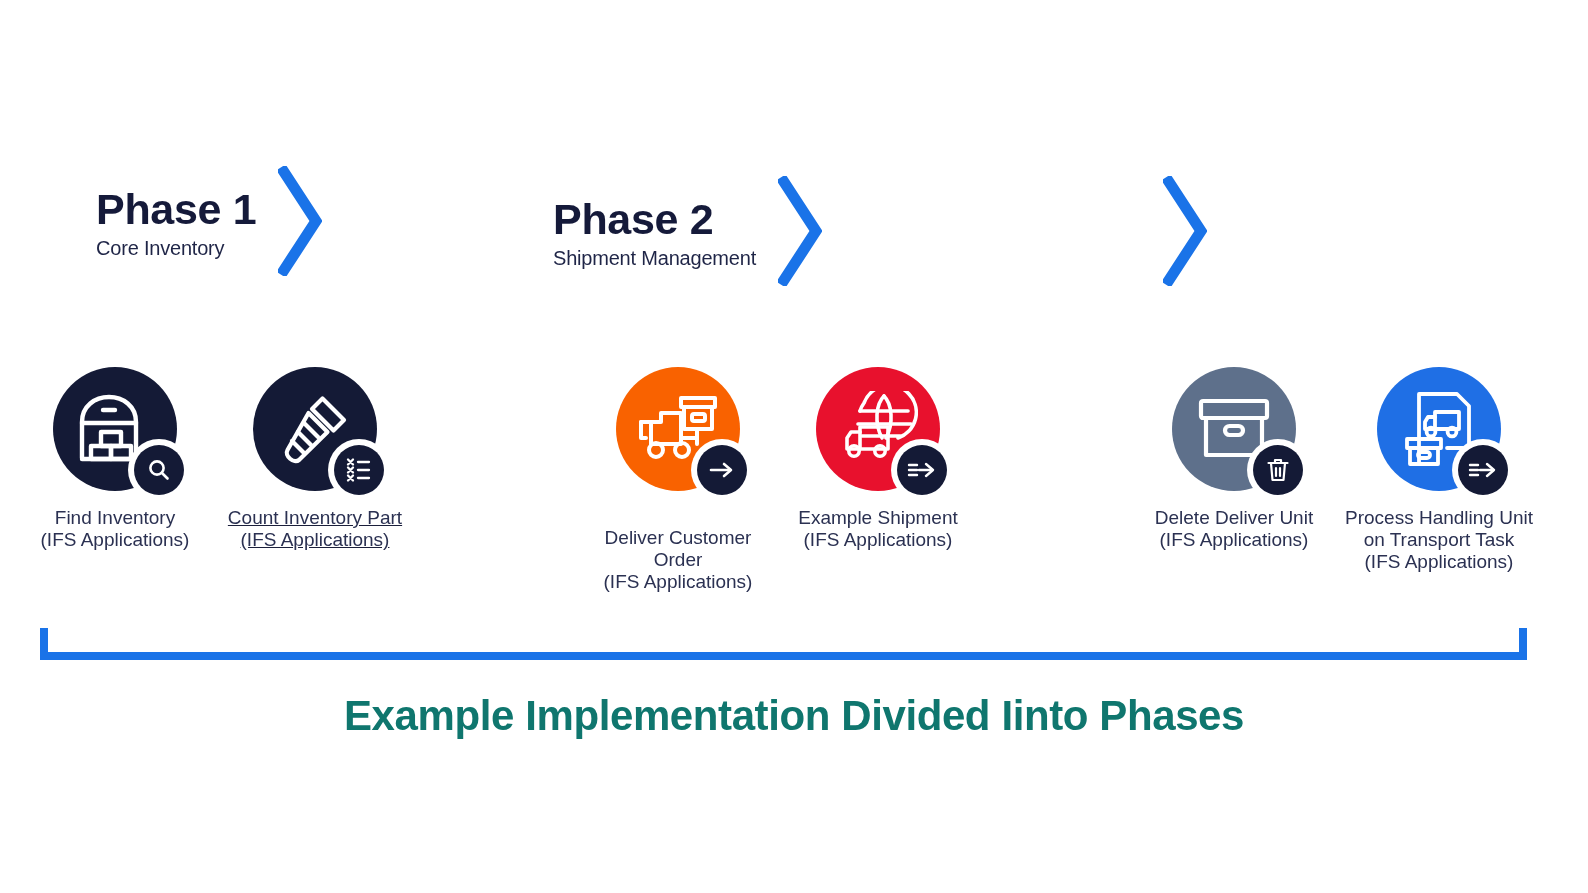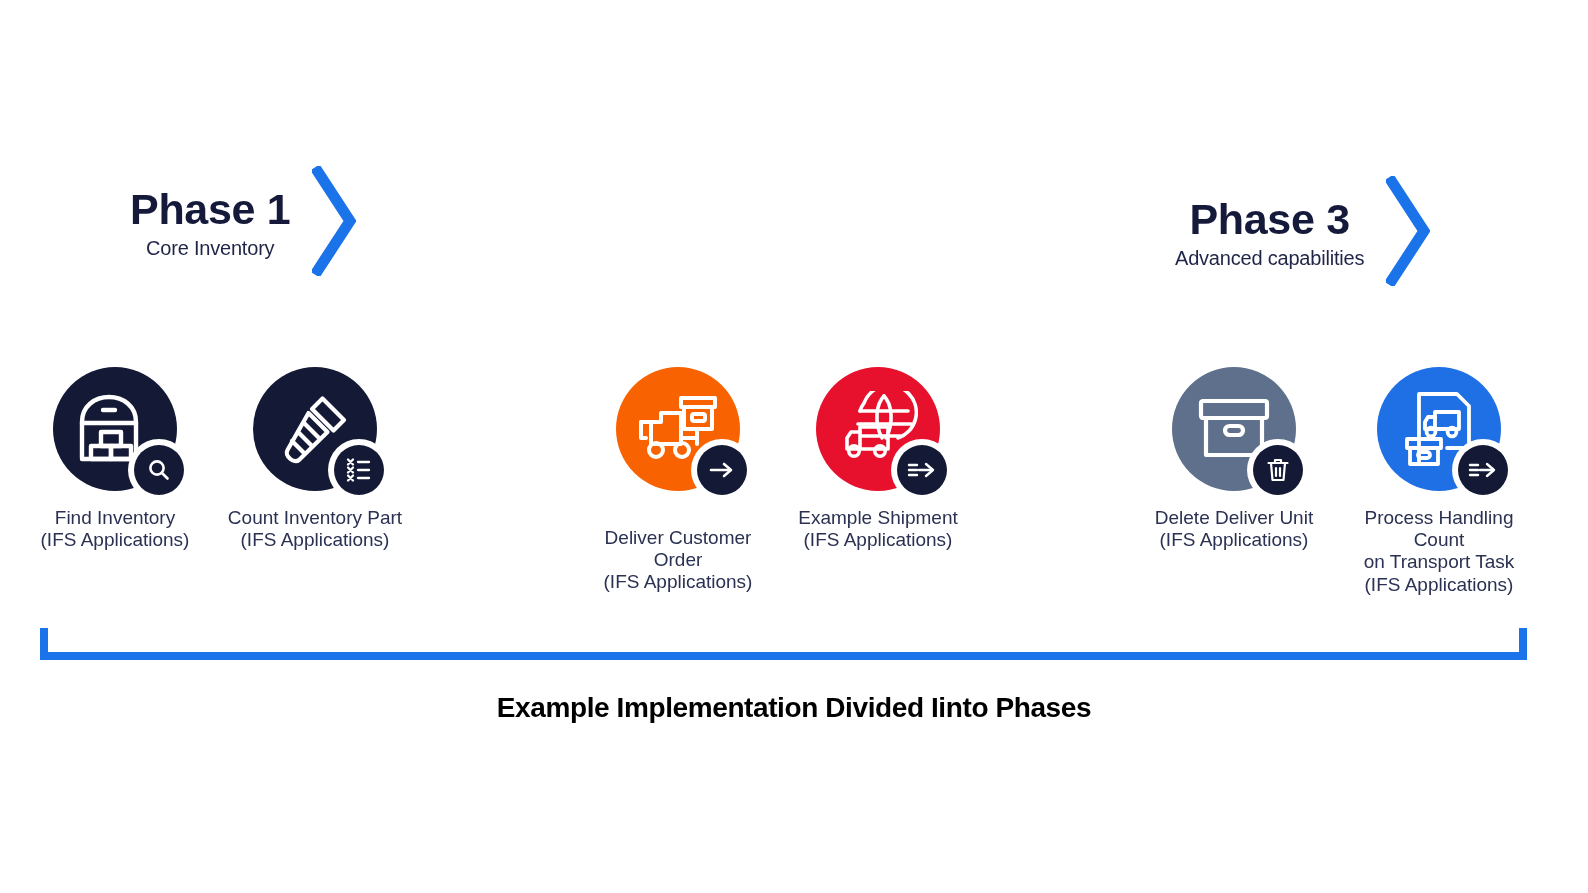--- a/index.html
+++ b/index.html
@@ -5,21 +5,21 @@
   html,body{margin:0;padding:0;}
   body{
     width:1588px;height:893px;background:#ffffff;
     font-family:"Liberation Sans", sans-serif;
     color:#1b1f3b;overflow:hidden;position:relative;
   }
   .stage{position:relative;width:1588px;height:893px;}
 
   
   .phase-header{position:absolute;display:flex;align-items:center;}
-  .phase-head-text{text-align:center;line-height:1.02;margin-left:34px;}
+  .phase-head-text{text-align:left;line-height:1.02;}
   .phase-title{font-size:43px;font-weight:bold;color:#151a3a;letter-spacing:-0.3px;}
   .phase-sub{font-size:20px;font-weight:normal;color:#1f2547;margin-top:6px;letter-spacing:-0.2px;}
   .chev{margin-left:22px;display:block;}
 
   
   .icon-cell{position:absolute;display:flex;flex-direction:column;align-items:center;}
   .circle-wrap{position:relative;width:124px;height:124px;}
   .circle{width:124px;height:124px;border-radius:50%;display:flex;align-items:center;justify-content:center;}
   .circle svg{display:block;}
   .badge{
@@ -35,46 +35,53 @@
 
   
   .bracket{position:absolute;left:40px;top:628px;width:1487px;height:32px;}
   .bracket .hbar{position:absolute;left:0;bottom:0;width:100%;height:8px;background:#1a73e8;}
   .bracket .lend{position:absolute;left:0;bottom:0;width:8px;height:32px;background:#1a73e8;}
   .bracket .rend{position:absolute;right:0;bottom:0;width:8px;height:32px;background:#1a73e8;}
 
   
   .footer-title{
     position:absolute;left:0;top:692px;width:1588px;text-align:center;
-    font-size:28px;font-weight:bold;color:#000000;letter-spacing:-0.4px;
+    font-size:42px;font-weight:bold;color:#0f766e;letter-spacing:-0.4px;
   }
 </style>
 </head>
 <body>
 
 <div class="stage">
 
   <div class="phase-header" style="left:96px;top:166px;">
     <div class="phase-head-text">
       <div class="phase-title">Phase 1</div>
       <div class="phase-sub">Core Inventory</div>
     </div>
     <span class="chev">
       <svg width="44" height="110" viewBox="0 0 44 110">
           <polyline points="6,6 38,55 6,104" fill="none" stroke="#1a73e8" stroke-width="11" stroke-linecap="square" stroke-linejoin="miter"></polyline>
         </svg>
     </span>
   </div>
 
+  <div class="phase-header" style="left:553px;top:176px;">
+    <div class="phase-head-text">
+      <div class="phase-title">Phase 2</div>
+      <div class="phase-sub">Shipment Management</div>
+    </div>
+    <span class="chev">
+      <svg width="44" height="110" viewBox="0 0 44 110">
+          <polyline points="6,6 38,55 6,104" fill="none" stroke="#1a73e8" stroke-width="11" stroke-linecap="square" stroke-linejoin="miter"></polyline>
+        </svg>
+    </span>
+  </div>
 
   <div class="phase-header" style="left:1141px;top:176px;">
-    <div class="phase-head-text">
-      <div class="phase-title">Phase 3</div>
-      <div class="phase-sub">Advanced capabilities</div>
-    </div>
     <span class="chev">
       <svg width="44" height="110" viewBox="0 0 44 110">
           <polyline points="6,6 38,55 6,104" fill="none" stroke="#1a73e8" stroke-width="11" stroke-linecap="square" stroke-linejoin="miter"></polyline>
         </svg>
     </span>
   </div>
 
   <div class="icon-cell" style="left:22px;top:367px;width:186px;">
     <div class="circle-wrap">
       <div class="circle" style="background:#141a36">
@@ -96,21 +103,21 @@
             <circle cx="11" cy="11" r="6.6"></circle>
             <line x1="16" y1="16" x2="21.5" y2="21.5"></line>
           </g>
         </svg>
       </div>
     </div>
     <div class="cap">Find Inventory
 (IFS Applications)</div>
   </div>
 
-  <div class="icon-cell" style="left:222px;top:367px;width:186px;">
+  <div class="icon-cell" style="left:222px;top:367px;width:186px;text-decoration:underline;">
     <div class="circle-wrap">
       <div class="circle" style="background:#141a36">
         <svg width="74" height="74" viewBox="0 0 74 74">
           <g fill="none" stroke="#ffffff" stroke-width="4.2" stroke-linejoin="round" stroke-linecap="round">
             <path d="M44.5,6.5 L66,28 L55.5,38.5 L34,17 Z"></path>
             <path d="M30.5,21 L49.5,40 L21,68 C16,72 6,64 9.5,58 Z"></path>
             <line x1="26" y1="31" x2="40" y2="45"></line>
             <line x1="20" y1="40" x2="33" y2="53"></line>
             <line x1="14" y1="49" x2="26" y2="61"></line>
           </g>
@@ -248,21 +255,21 @@
           <g fill="none" stroke="#ffffff" stroke-width="2.4" stroke-linecap="round" stroke-linejoin="round">
             <line x1="2" y1="6" x2="10" y2="6"></line>
             <line x1="2" y1="11" x2="10" y2="11"></line>
             <line x1="2" y1="16" x2="10" y2="16"></line>
             <line x1="12" y1="11" x2="25" y2="11"></line>
             <polyline points="19,5 26,11 19,17"></polyline>
           </g>
         </svg>
       </div>
     </div>
-    <div class="cap">Process Handling Count
+    <div class="cap">Process Handling Unit
 on Transport Task
 (IFS Applications)</div>
   </div>
 
   <div class="bracket">
     <div class="lend"></div>
     <div class="hbar"></div>
     <div class="rend"></div>
   </div>
 

